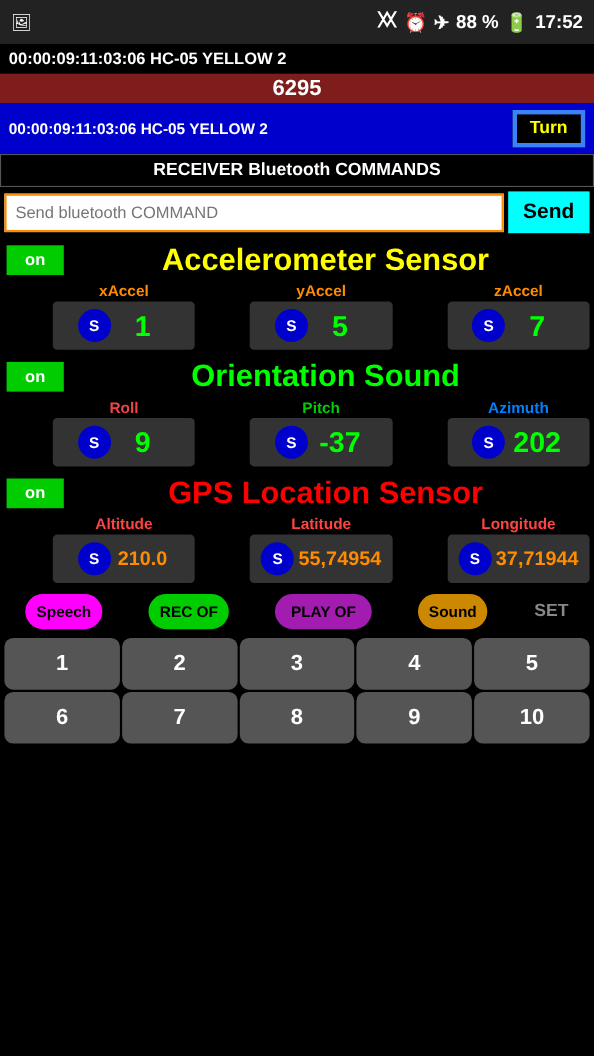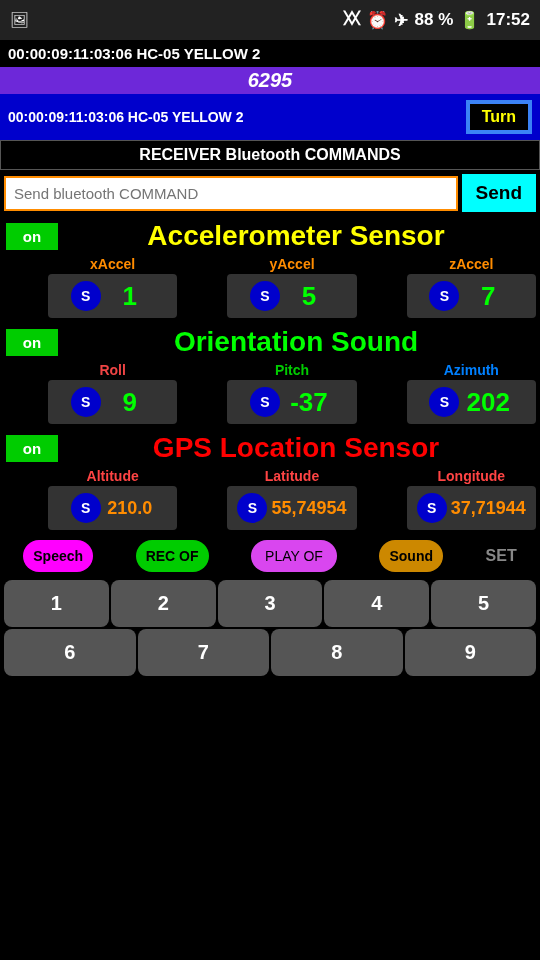--- a/index.html
+++ b/index.html
@@ -35,22 +35,21 @@
       font-weight: bold;
       padding: 5px 8px;
       text-align: left;
     }
     #counter-display {
       text-align: center;
       font-size: 20px;
       font-weight: bold;
       color: #fff;
       padding: 2px 0;
-      background: #6d28d9;
-      font-style: italic;
+      background: #7f1d1d;
     }
 
     
     #blue-bar {
       background: #0000cc;
       display: flex;
       align-items: center;
       justify-content: space-between;
       padding: 6px 8px;
     }
@@ -216,24 +215,24 @@
       background: #00cc00;
       color: #000;
       font-size: 14px;
       font-weight: bold;
       border: none;
       border-radius: 20px;
       padding: 8px 10px;
       cursor: pointer;
     }
     .play-btn {
-      background: #d946ef;
+      background: #a21caf;
       color: #000;
       font-size: 14px;
-      font-weight: normal;
+      font-weight: bold;
       border: none;
       border-radius: 20px;
       padding: 8px 14px;
       cursor: pointer;
     }
     .sound-btn {
       background: #cc8800;
       color: #000;
       font-size: 14px;
       font-weight: bold;
@@ -418,14 +417,15 @@
     <button class="num-btn">2</button>
     <button class="num-btn">3</button>
     <button class="num-btn">4</button>
     <button class="num-btn">5</button>
   </div>
   <div class="numpad-row">
     <button class="num-btn">6</button>
     <button class="num-btn">7</button>
     <button class="num-btn">8</button>
     <button class="num-btn">9</button>
+    <button class="num-btn">10</button>
   </div>
 </div>
 
 </body></html>

